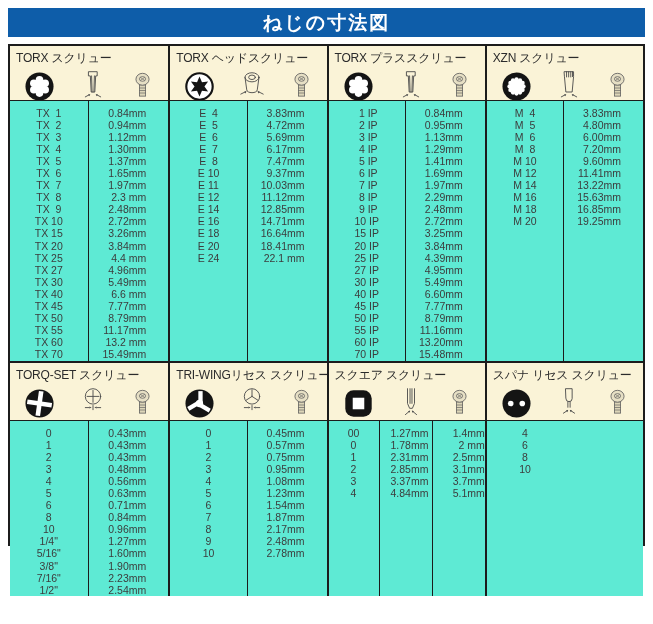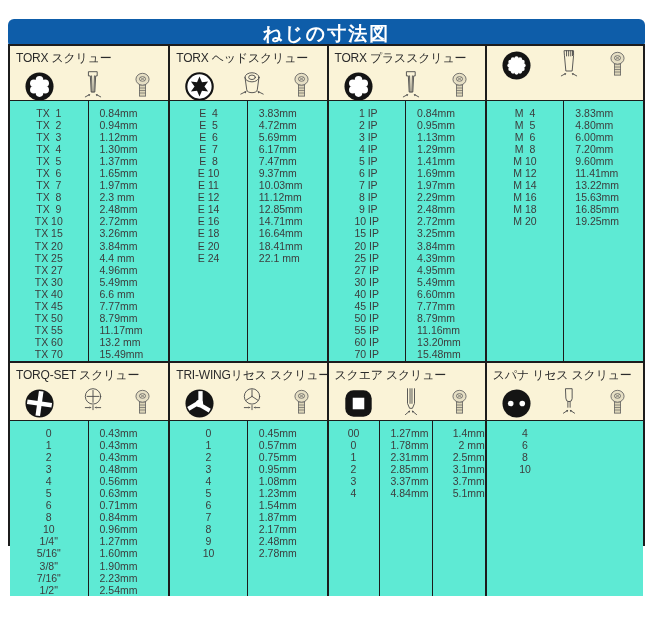--- a/index.html
+++ b/index.html
@@ -6,23 +6,23 @@
     --header-bg:#0E5DA9;
     --panel-bg:#FAF3D7;
     --border:#1C1C1C;
     --text:#3C3C3C;
   }
   *{box-sizing:border-box;margin:0;padding:0;}
   html,body{width:653px;height:624px;background:#fff;
     font-family:"Liberation Sans","DejaVu Sans",sans-serif;}
   .page{position:relative;width:653px;height:624px;background:#fff;overflow:hidden;}
 
-  .titlebar{position:absolute;left:8px;top:19px;width:637px;height:29px;
+  .titlebar{position:absolute;left:8px;top:8px;width:637px;height:29px;
     background:var(--header-bg);color:#fff;font-size:19px;font-weight:bold;
-    letter-spacing:2px;display:flex;align-items:center;justify-content:center;border-radius:6px;}
+    letter-spacing:2px;display:flex;align-items:center;justify-content:center;}
 
   .table{position:absolute;left:8px;top:44px;width:637px;border:2px solid var(--border);background:#fff;}
   .band{display:grid;grid-template-columns:repeat(4,1fr);}
   .band.top{height:315px;}
   .band.bottom{height:183px;border-top:2px solid var(--border);}
   .sec{display:flex;flex-direction:column;background:#fff;min-width:0;}
   .sec + .sec{border-left:2px solid var(--border);}
 
   .sec-head{background:var(--panel-bg);border-bottom:1.5px solid var(--border);overflow:hidden;}
   .band.top .sec-head{height:55px;}
@@ -30,21 +30,21 @@
   .sec-title{font-size:12px;color:#2B2B2B;padding:4px 5px 0 6px;white-space:nowrap;letter-spacing:-0.2px;}
   .sec-icons{display:flex;justify-content:space-between;align-items:flex-end;padding:0 13px 2px 13px;}
   .ic-head{width:33px;height:33px;flex:0 0 auto;}
   .ic-meas{width:28px;height:36px;flex:0 0 auto;}
   .ic-screw{width:25px;height:35px;flex:0 0 auto;}
 
   .sec-data{flex:1;display:flex;align-items:stretch;background:#5eead4;}
   .col{padding-top:6px;min-width:0;}
   .col + .col{border-left:1.5px solid var(--border);}
   .labels{width:49%;text-align:center;}
-  .values{width:51%;text-align:left;padding-right:22px;padding-left:11px;}
+  .values{width:51%;text-align:right;padding-right:22px;padding-left:11px;}
   .sec.three .labels{width:32%;}
   .sec.three .values{width:34%;padding-right:11px;}
   .sec.three .values2{width:34%;text-align:right;}
   .cell{height:12.05px;line-height:12.05px;font-size:10.5px;color:var(--text);white-space:pre;}
 
   svg .ln{fill:none;stroke:#4A4A4A;stroke-width:1.3;stroke-linecap:round;stroke-linejoin:round;}
   svg .fl{fill:#4A4A4A;stroke:none;}
 </style>
 </head>
 <body>
@@ -355,20 +355,21 @@
               <div class="cell">8.79mm</div>
               <div class="cell">11.16mm</div>
               <div class="cell">13.20mm</div>
               <div class="cell">15.48mm</div>
             </div>
         </div>
       </div>
 
       <div class="sec">
         <div class="sec-head">
+          <div class="sec-title">XZN スクリュー</div>
           <div class="sec-icons">
             <svg class="ic-head">
                 <use href="#s-xzn"></use>
               </svg>
             <svg class="ic-meas">
                 <use href="#s-combit"></use>
               </svg>
             <svg class="ic-screw">
                 <use href="#s-screw"></use>
               </svg>

